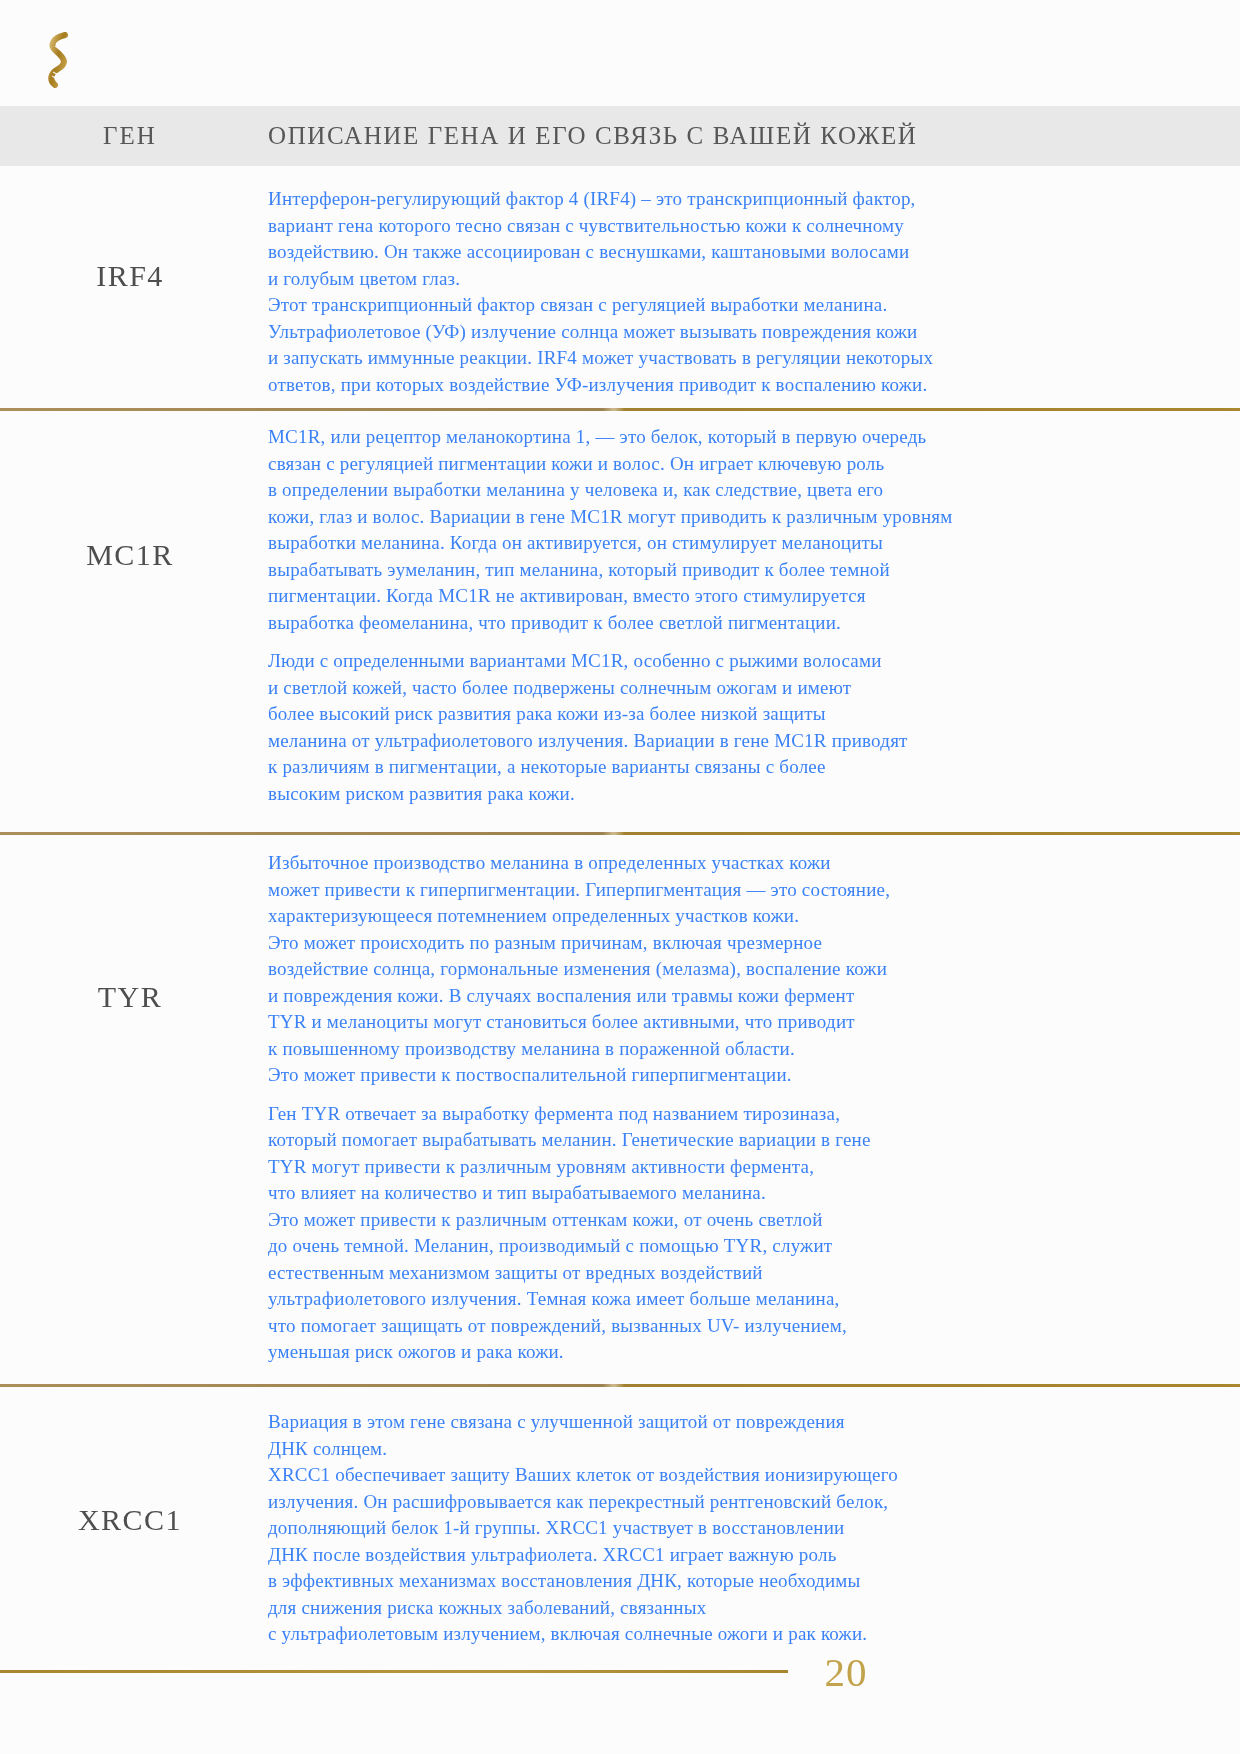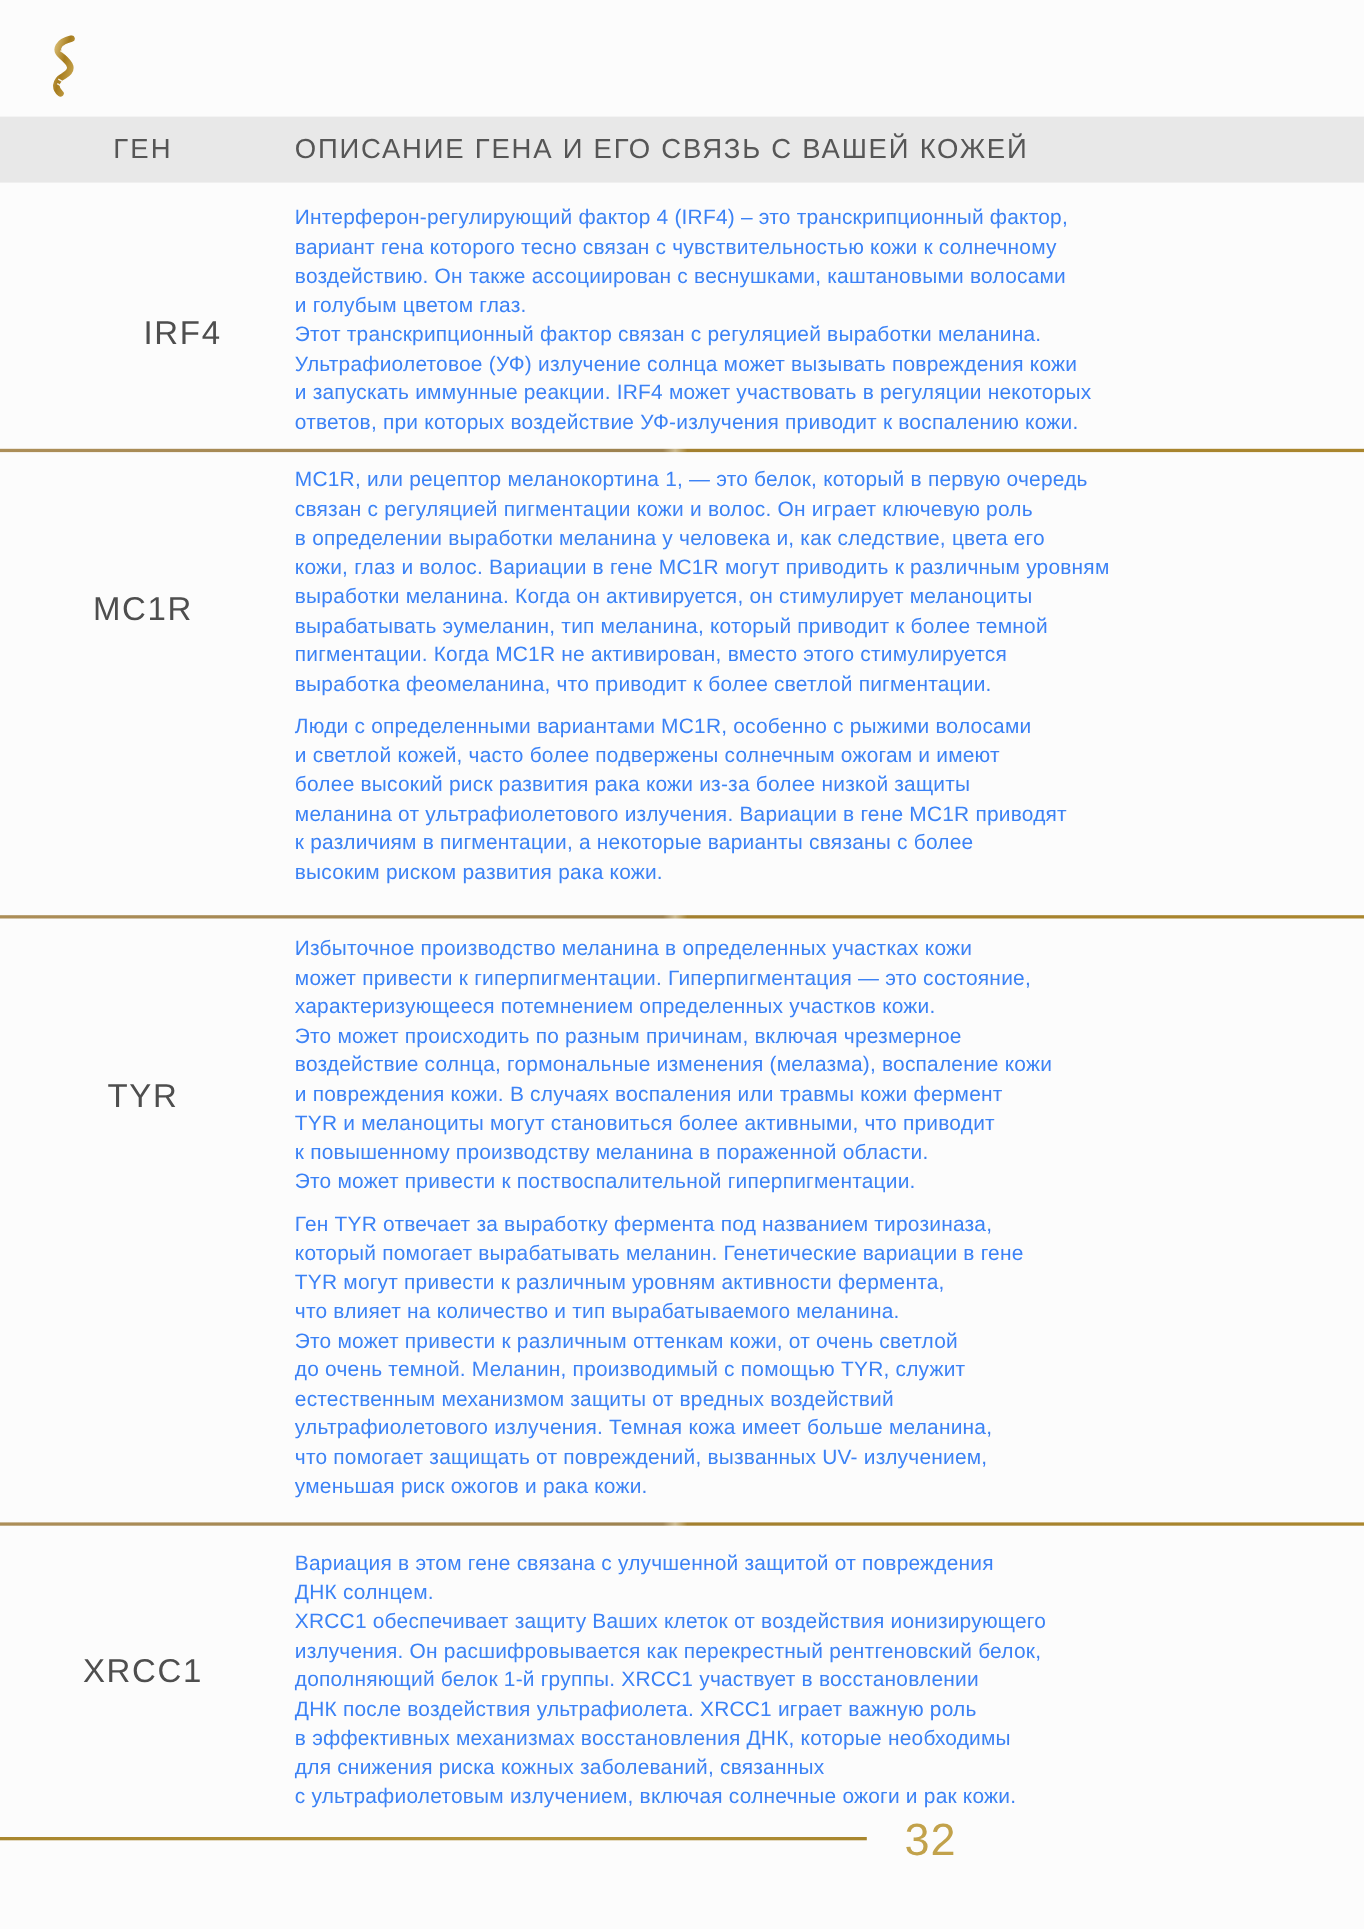--- a/index.html
+++ b/index.html
@@ -1,20 +1,20 @@
 <!DOCTYPE html>
 <html lang="ru"><head>
 <meta charset="utf-8">
 <style>
   html,body{margin:0;padding:0;background:#ffffff;}
   #page{
     position:relative;
     width:1240px;height:1754px;
     background:#fcfcfc;
-    font-family:Liberation Sans, sans-serif;
+    font-family:Liberation Serif, serif;
     overflow:hidden;
   }
   
   .logo{position:absolute;left:44px;top:32px;width:32px;height:56px;}
   
   .header-band{
     position:absolute;left:0;top:106px;width:1240px;height:60px;
     background:#e8e8e8;
   }
   .header-gene{
@@ -27,21 +27,21 @@
     display:flex;align-items:center;
     font-size:25px;font-weight:300;letter-spacing:1.6px;color:#565656;
     white-space:nowrap;overflow:hidden;
   }
   
   .gene-label{
     position:absolute;left:0;width:260px;height:40px;
     display:flex;align-items:center;justify-content:center;
     font-size:30px;font-weight:300;letter-spacing:1.5px;color:#4e4e4e;
   }
-  .lbl-irf4{top:284px;padding-left:36px;}
+  .lbl-irf4{top:256px;}
   .lbl-mc1r{top:535px;}
   .lbl-tyr{top:977px;}
   .lbl-xrcc1{top:1500px;}
   
   .desc{
     position:absolute;left:268px;width:790px;
     font-size:19px;line-height:26.5px;font-weight:300;
     color:#3b82f6;letter-spacing:0.2px;
   }
   .desc-irf4{top:186px;}
@@ -164,15 +164,15 @@
 XRCC1 обеспечивает защиту Ваших клеток от воздействия ионизирующего
 излучения. Он расшифровывается как перекрестный рентгеновский белок,
 дополняющий белок 1-й группы. XRCC1 участвует в восстановлении
 ДНК после воздействия ультрафиолета. XRCC1 играет важную роль
 в эффективных механизмах восстановления ДНК, которые необходимы
 для снижения риска кожных заболеваний, связанных
 с ультрафиолетовым излучением, включая солнечные ожоги и рак кожи.</p>
   </div>
 
   <div class="footer-line"></div>
-  <div class="page-number">32</div>
+  <div class="page-number">20</div>
 
 </div>
 
 </body></html>

